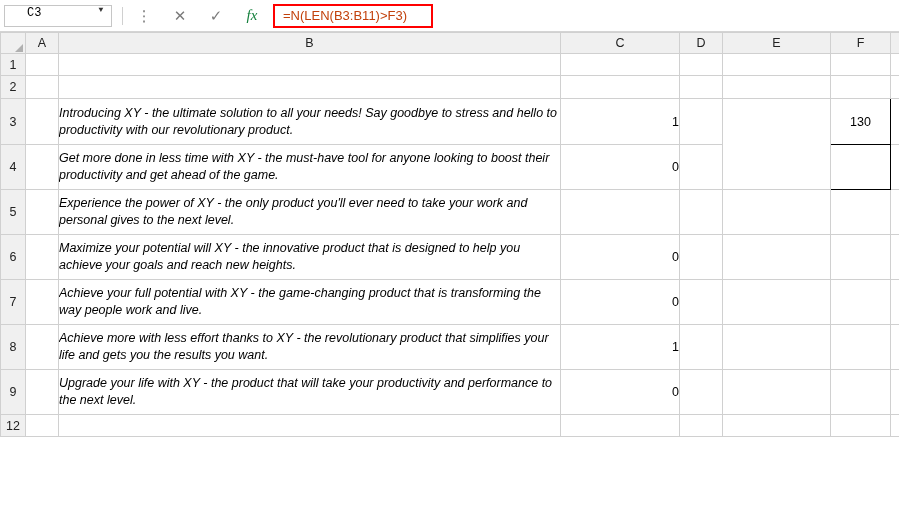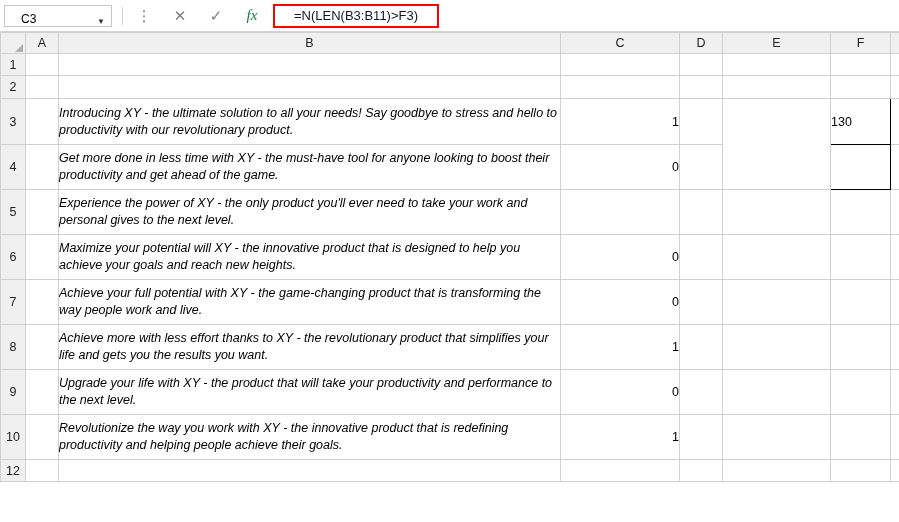--- a/index.html
+++ b/index.html
@@ -27,24 +27,25 @@
     border-bottom: 1px solid #d4d4d4;
     background: #ffffff;
   }
   .namebox {
     width: 108px;
     height: 22px;
     box-sizing: border-box;
     border: 1px solid #c6c6c6;
     background: #ffffff;
     display: flex;
-    align-items: flex-end;
-    padding: 0 2px 0 16px;
+    align-items: flex-start;
+    padding: 0 2px 0 22px;
     font-size: 12px;
     position: relative;
+    font-family: Liberation Mono, monospace;
   }
   .namebox .nb-text { flex: 1; }
   .namebox .nb-arrow {
     width: 16px;
     text-align: center;
     font-size: 8px;
     color: #333;
     line-height: 1;
   }
   .vsep {
@@ -75,23 +76,23 @@
   }
   .formula-input {
     margin-left: 8px;
     height: 24px;
     min-width: 160px;
     box-sizing: border-box;
     border: 2px solid #ff0000;
     background: #ffffff;
     display: flex;
     align-items: center;
-    padding: 0 19px;
-    font-size: 13px;
-    color: #0f172a;
+    padding: 0 8px;
+    font-size: 13px;
+    color: #c2410c;
   }
 
   
   .grid-wrap {
     position: relative;
     width: 899px;
     height: 490px;
     overflow: hidden;
   }
   table.grid {
@@ -179,21 +180,21 @@
   }
   .label-blue {
     background: #2e75b6;
     color: #ffffff;
     font-weight: bold;
     font-size: 12.5px;
     padding-left: 6px;
     line-height: 1.2;
   }
   .val-cell {
-    text-align: left;
+    text-align: center;
     padding-right: 6px;
     font-size: 13px;
     border: 1px solid #000000 !important;
   }
   .label-blue.top { border-bottom: none !important; }
   .label-blue.bottom { border-top: none !important; }
 
   .row-h { height: 22px; }
 </style>
 </head>
@@ -336,30 +337,20 @@
       <td class="rowhead">9</td>
       <td class="cell blank"></td>
       <td class="cell copy-cell">Upgrade your life with XY - the product that will take your productivity and performance to the next level.</td>
       <td class="cell count-cell">0</td>
       <td class="cell blank"></td>
       <td class="cell blank"></td>
       <td class="cell blank"></td>
       <td class="cell blank"></td>
     </tr>
 
-    <tr style="height:45px">
-      <td class="rowhead">10</td>
-      <td class="cell blank"></td>
-      <td class="cell copy-cell">Revolutionize the way you work with XY - the innovative product that is redefining productivity and helping people achieve their goals.</td>
-      <td class="cell count-cell">1</td>
-      <td class="cell blank"></td>
-      <td class="cell blank"></td>
-      <td class="cell blank"></td>
-      <td class="cell blank"></td>
-    </tr>
 
 
     <tr style="height:22px">
       <td class="rowhead">12</td>
       <td class="cell blank"></td>
       <td class="cell blank"></td>
       <td class="cell blank"></td>
       <td class="cell blank"></td>
       <td class="cell blank"></td>
       <td class="cell blank"></td>

